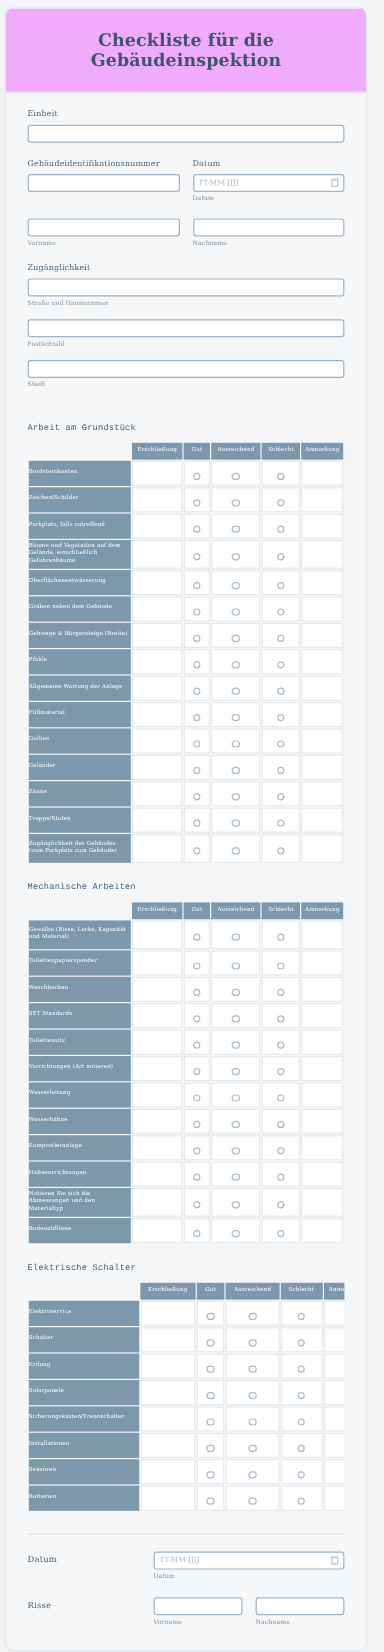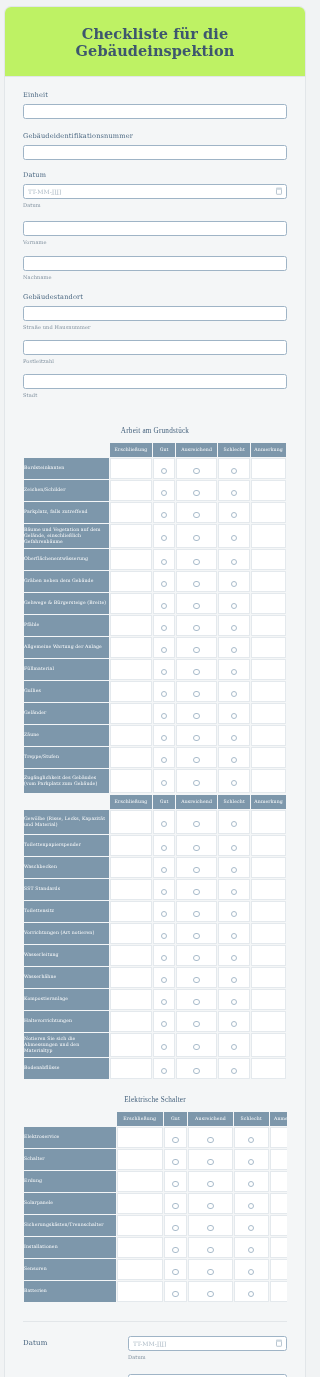--- a/index.html
+++ b/index.html
@@ -20,21 +20,21 @@
     background: #f4f6f7;
     border: 1px solid #e2e6e9;
     border-radius: 7px;
     overflow: hidden;
   }
 
   
   .form-header {
     padding: 18px 14px 16px 14px;
     border-bottom: 1px solid #e2e6e9;
-    background: #bef264;
+    background: #f0abfc;
   }
   .form-title {
     font-family: "DejaVu Serif", serif;
     font-weight: bold;
     font-size: 14.5px;
     color: #3d566e;
     text-align: center;
     letter-spacing: .1px;
     line-height: 1.2;
   }
@@ -64,46 +64,45 @@
     border-radius: 2.5px;
     font-family: "DejaVu Serif", serif;
     font-size: 6px;
     color: #4a6781;
     padding: 0 4px;
     outline: none;
     display: block;
   }
   .inp::placeholder { color: #a9b7c3; }
 
-  .row2 { display: flex; gap: 11px; flex-direction: column; }
+  .row2 { display: flex; gap: 11px; }
   .col { flex: 1 1 0; min-width: 0; }
   .blk { margin-bottom: 13px; }
 
   .date-wrap { position: relative; }
   .date-wrap .cal-ic {
     position: absolute;
     right: 5px; top: 50%;
     transform: translateY(-50%);
     width: 6px; height: 6.5px;
     border: 1px solid #b9c6d1;
     border-radius: 1px;
   }
   .date-wrap .cal-ic:before{
     content:""; position:absolute; left:-1px; top:-1px; right:-1px;
     height:1.6px; background:#cbd6de;
   }
 
   
   .section-title {
-    font-family: Liberation Serif, serif;
+    font-family: Liberation Mono, monospace;
     font-size: 7.2px;
     color: #44617c;
     margin: 16px 0 7px 0;
     letter-spacing: .2px;
-    text-align: center;
   }
   .tbl-scroll { overflow: hidden; }
   table.grid {
     border-collapse: separate;
     border-spacing: 1px;
     table-layout: fixed;
     font-family: "DejaVu Serif", serif;
   }
   table.grid.w-std { width: 100%; }
   table.grid.w-wide { width: 108%; }
@@ -213,21 +212,21 @@
             <div class="sub-label">Vorname</div>
           </div>
           <div class="col">
             <input class="inp" value="" style="">
             <div class="sub-label">Nachname</div>
           </div>
         </div>
       </div>
 
       <div class="blk">
-        <div class="field-label">Gebäudestandort</div>
+        <div class="field-label">Zugänglichkeit</div>
         <div style="margin-bottom:10px">
           <input class="inp" value="" style="">
           <div class="sub-label">Straße und Hausnummer</div>
         </div>
         <div style="margin-bottom:10px">
           <input class="inp" value="" style="">
           <div class="sub-label">Postleitzahl</div>
         </div>
         <div>
           <input class="inp" value="" style="">
@@ -375,20 +374,21 @@
                   <td class="cell tall"></td>
                   <td class="cell tall"><span class="radio"></span></td>
                   <td class="cell tall"><span class="radio"></span></td>
                   <td class="cell tall"><span class="radio"></span></td>
                   <td class="cell tall"></td>
                 </tr>
               </tbody>
             </table>
           </div>
           <div class="tbl-scroll">
+            <div class="section-title">Mechanische Arbeiten</div>
             <table class="grid w-std">
               <colgroup>
                 <col class="c-lbl">
                 <col class="c-ersch">
                 <col class="c-gut">
                 <col class="c-aus">
                 <col class="c-schl">
                 <col class="c-anm">
               </colgroup>
               <thead>
@@ -599,21 +599,21 @@
         <div class="bc">
           <div class="date-wrap">
             <input class="inp" placeholder="TT-MM-JJJJ" style="">
             <span class="cal-ic"></span>
           </div>
           <div class="sub-label">Datum</div>
         </div>
       </div>
 
       <div class="brow">
-        <div class="bl">Name</div>
+        <div class="bl">Risse</div>
         <div class="bc">
           <div class="row2">
             <div class="col">
               <input class="inp" value="" style="">
               <div class="sub-label">Vorname</div>
             </div>
             <div class="col">
               <input class="inp" value="" style="">
               <div class="sub-label">Nachname</div>
             </div>

